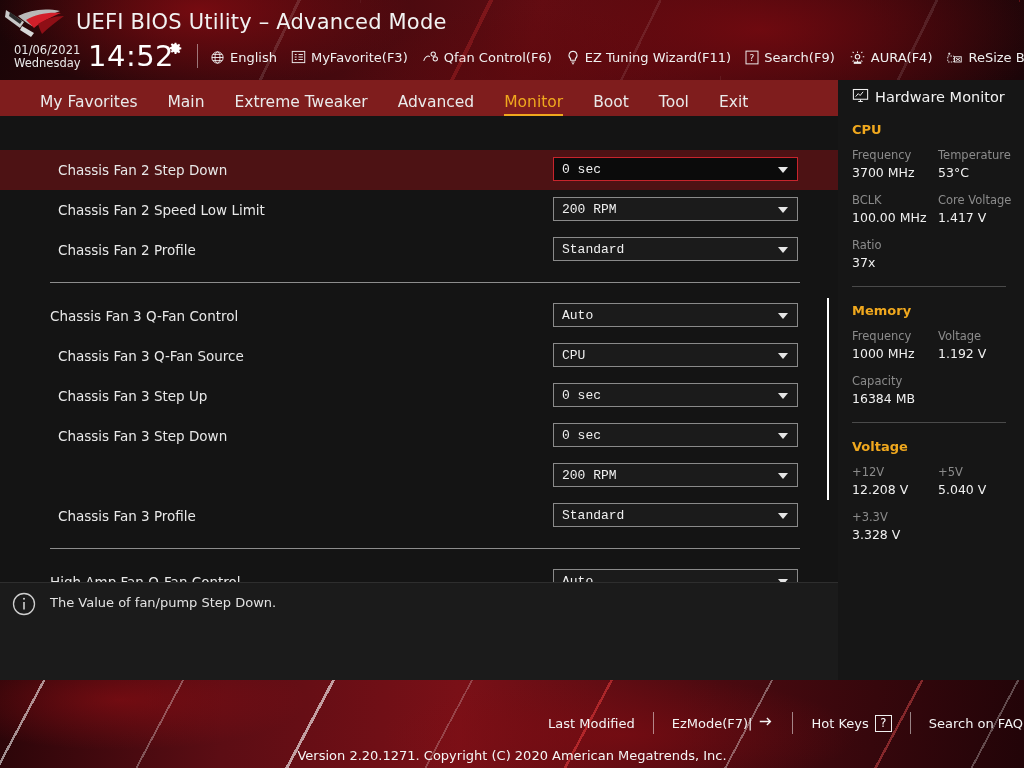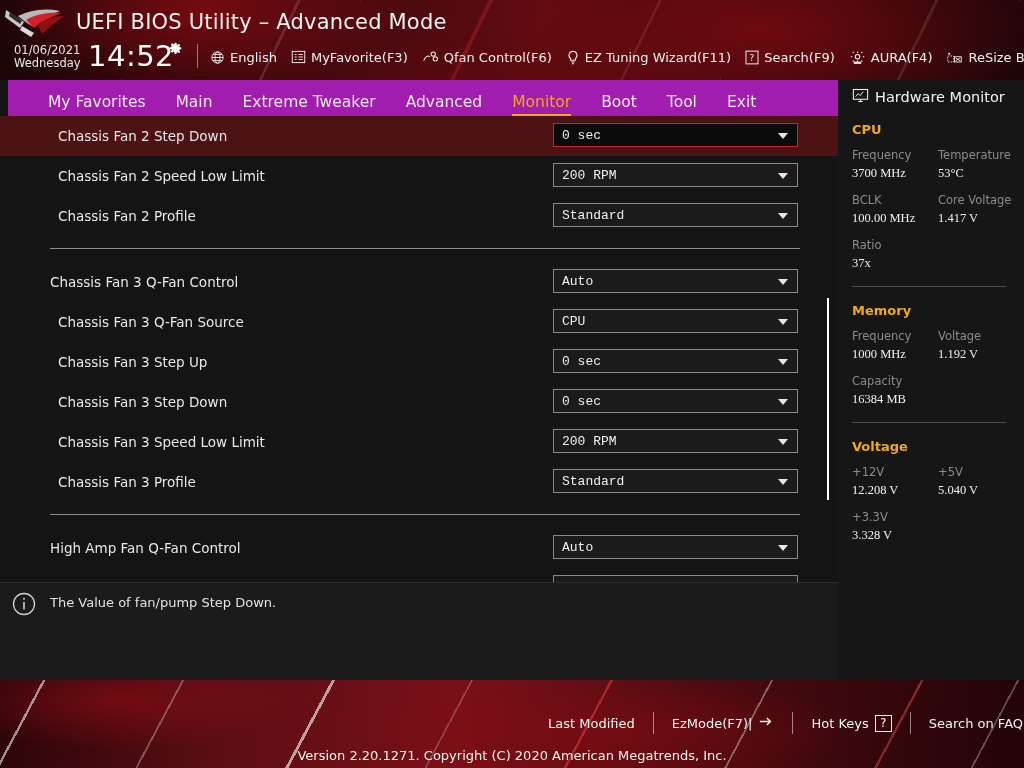--- a/index.html
+++ b/index.html
@@ -63,22 +63,22 @@
     display: flex; align-items: center; gap: 14px;
   }
   .hdr-item {
     display: flex; align-items: center; gap: 5px;
     font-size: 13px; color: #f0f0f0; white-space: nowrap; cursor: pointer;
   }
   .hdr-item svg { display: block; }
 
   
   .navbar {
-    position: absolute; left: 8px; top: 80px; width: 838px; height: 48px;
-    background: #a21caf; display: flex; align-items: center;
+    position: absolute; left: 0; top: 80px; width: 838px; height: 48px;
+    background: #7f1d1d; display: flex; align-items: center;
   }
   .nav-tab {
     position: relative; font-size: 15.5px; color: #eaeaea;
     padding: 0 0 4px 0; margin-right: 30px; cursor: pointer; white-space: nowrap;
   }
   .nav-tab:first-child { margin-left: 40px; }
   .nav-tab.active { color: #f0a81e; }
   .nav-tab.active::after {
     content:""; position:absolute; left:0; right:0; bottom:-1px; height:2px; background:#f0a81e;
   }
@@ -86,21 +86,21 @@
   
   .main-panel {
     position: absolute; left: 0; top: 116px; width: 838px; height: 466px;
     background: #141414; overflow: hidden;
   }
 
   .row {
     position: relative; display: flex; align-items: center;
     height: 40px; width: 838px;
   }
-  .row.selected { background: #4d1214; }
+  .row.selected { background: #4d1214; margin-top: 34px; }
   .row .label {
     font-size: 13.5px; color: #e8e8e8; white-space: nowrap;
   }
   .row .label.ind0 { margin-left: 50px; }
   .row .label.ind1 { margin-left: 58px; }
 
   .combo {
     position: absolute; left: 553px; top: 7px;
     width: 245px; height: 24px;
     border: 1px solid #8a8a8a; background: #1b1b1b;
@@ -141,21 +141,21 @@
     display: flex; align-items: center; gap: 6px;
     margin-top: 8px; font-size: 14.5px; color: #f2f2f2; white-space: nowrap;
   }
   .hw-sec {
     margin-top: 16px; font-size: 13px; color: #f0a81e; font-weight: bold;
   }
   .hw-grid { margin-top: 10px; }
   .hw-pair { display: flex; margin-top: 10px; }
   .hw-cell { width: 86px; }
   .hw-cell .k { font-size: 11.5px; color: #8b8b8b; line-height: 17px; white-space: nowrap; }
-  .hw-cell .v { font-size: 12.5px; color: #f0f0f0; line-height: 18px; white-space: nowrap; font-family: Liberation Serif, serif; }
+  .hw-cell .v { font-size: 12.5px; color: #f0f0f0; line-height: 18px; white-space: nowrap; }
   .hw-hr { margin: 14px 18px 0 0; height: 1px; background: #4a4a4a; }
 
   
   .helpbar {
     position: absolute; left: 0; top: 582px; width: 838px; height: 98px;
     background: #1b1b1b; border-top: 1px solid #2e2e2e;
   }
   .help-icon { position: absolute; left: 12px; top: 592px; width: 24px; height: 24px; }
   .help-text {
     position: absolute; left: 50px; top: 595px;
@@ -378,21 +378,20 @@
         </div>
       </div>
       <div class="row">
         <div class="label ind1">Chassis Fan 3 Step Down</div>
         <div class="combo">
           <span class="val">0 sec</span>
           <span class="caret"></span>
         </div>
       </div>
       <div class="row">
-        <div class="label ind1">Chassis Fan 3 Speed Low Limit</div>
         <div class="combo">
           <span class="val">200 RPM</span>
           <span class="caret"></span>
         </div>
       </div>
       <div class="row">
         <div class="label ind1">Chassis Fan 3 Profile</div>
         <div class="combo">
           <span class="val">Standard</span>
           <span class="caret"></span>

